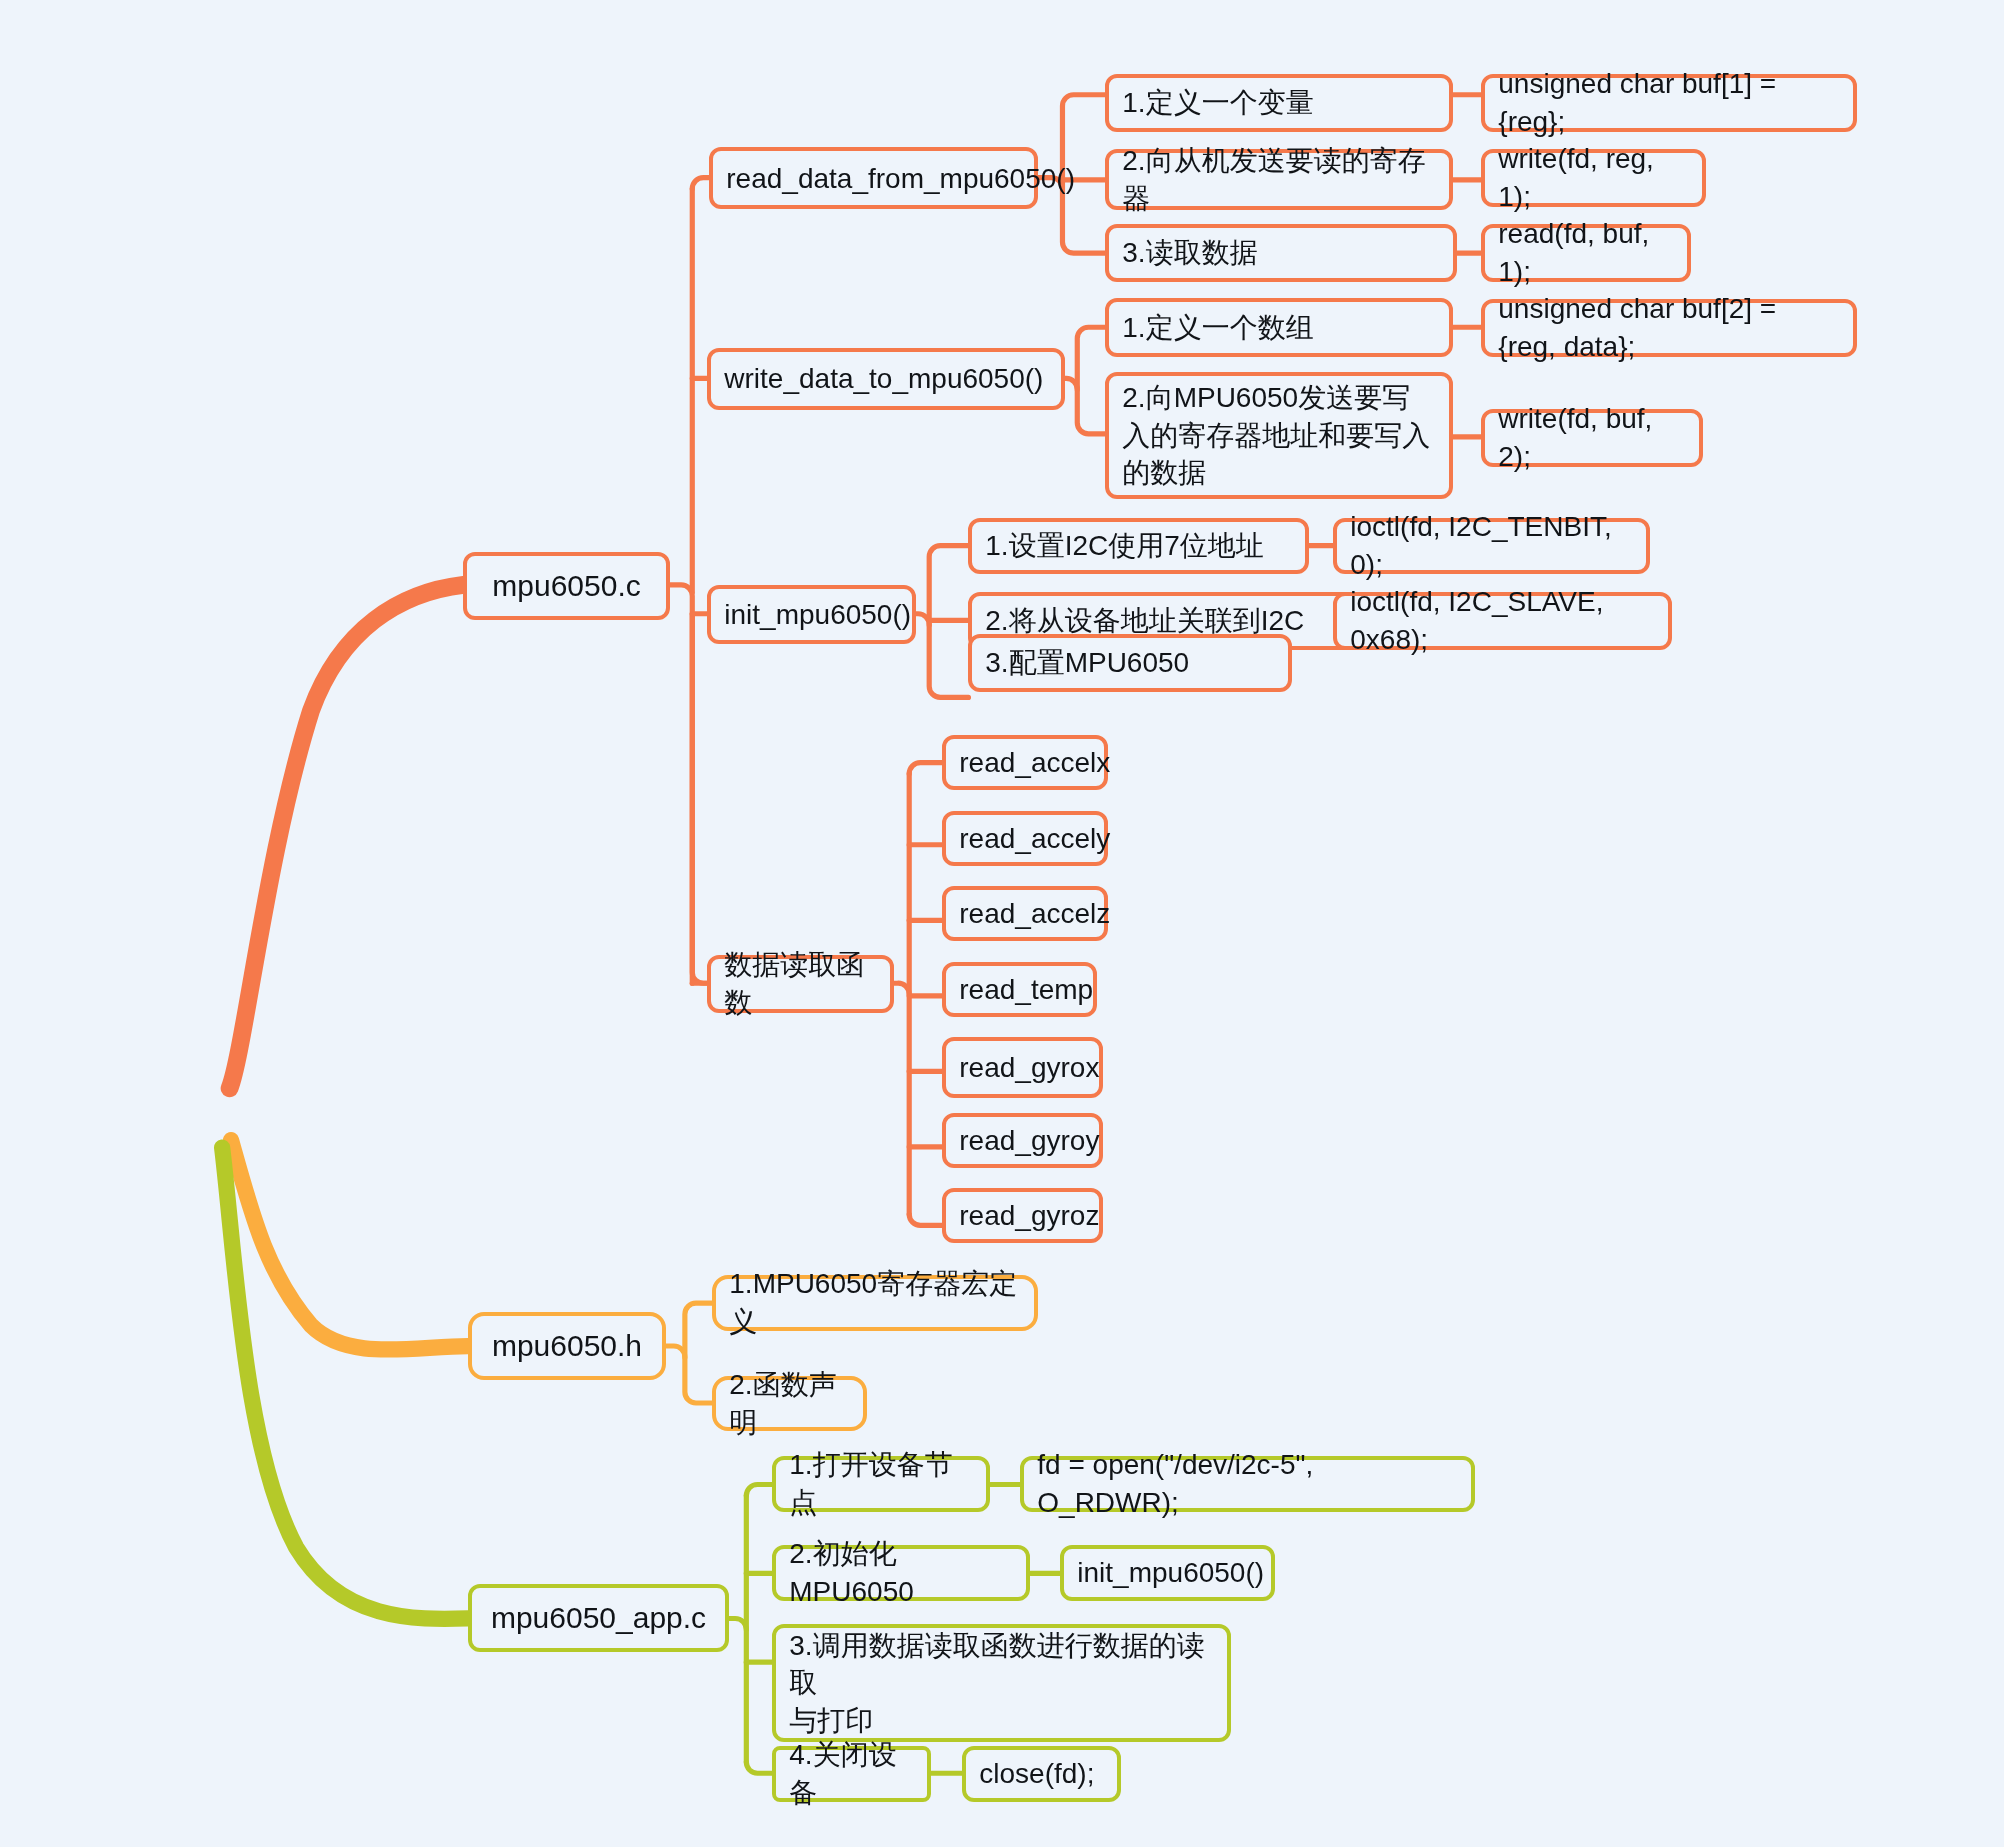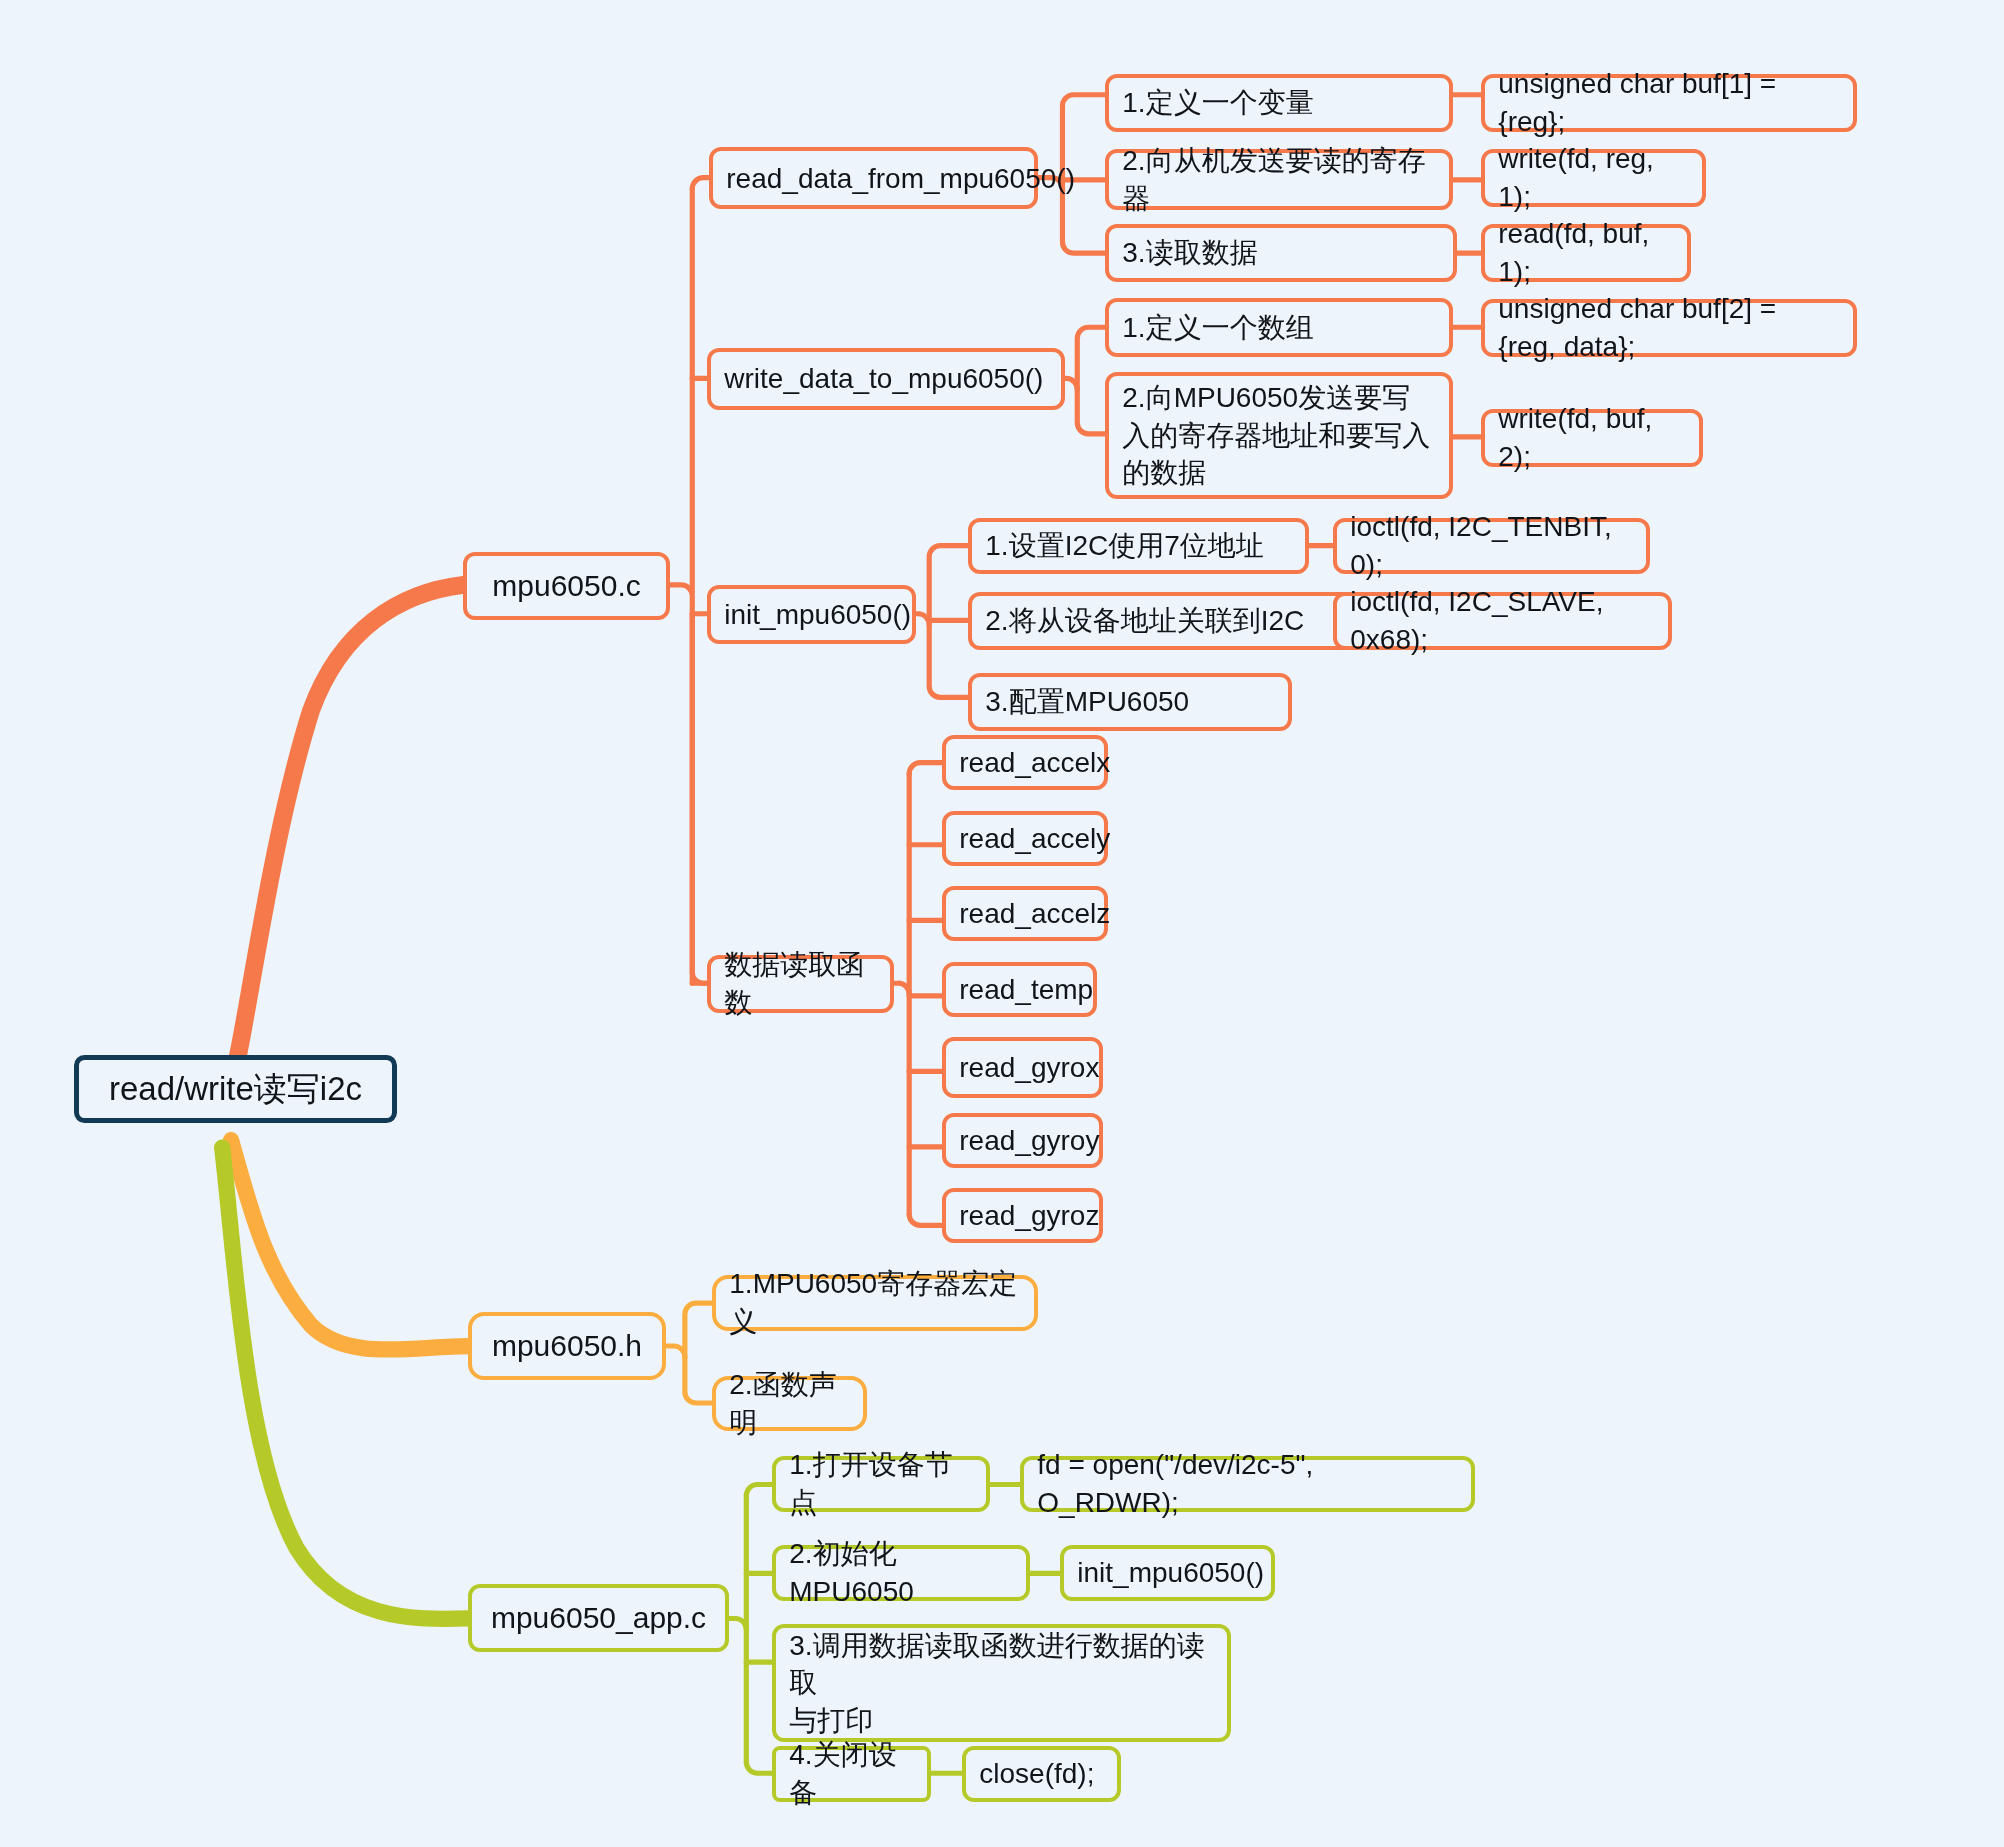--- a/index.html
+++ b/index.html
@@ -121,23 +121,20 @@
       <path d="M 1008,2125 H 1043" stroke="#b5c929" stroke-width="7"></path>
       <path d="M 1008,2245 H 1043" stroke="#b5c929" stroke-width="7"></path>
 
       <path d="M 1338,2005 H 1378" stroke="#b5c929" stroke-width="7"></path>
       <path d="M 1392,2125 H 1432" stroke="#b5c929" stroke-width="7"></path>
       <path d="M 1258,2395 H 1300" stroke="#b5c929" stroke-width="7"></path>
 
     </g>
   </svg>
 
-  <div class="node n-root center" style="left:74px; top:1055px; width:323px; height:68px;">
-    <span>read/write读写i2c</span>
-  </div>
 
   <div class="node c-orange lvl2 center" style="left:463px; top:552px; width:207px; height:68px;">
     <span>mpu6050.c</span>
   </div>
 
   <div class="node c-orange lvl3" style="left:709px; top:147px; width:329px; height:62px;align-items:flex-end;">
     <span>read_data_from_mpu6050()</span>
   </div>
   <div class="node c-orange lvl3" style="left:707px; top:348px; width:358px; height:62px;">
     <span>write_data_to_mpu6050()</span>
@@ -183,21 +180,21 @@
   <div class="node c-orange lvl4" style="left:1481px; top:409px; width:222px; height:58px;">
     <span>write(fd, buf, 2);</span>
   </div>
 
   <div class="node c-orange lvl4" style="left:968px; top:518px; width:341px; height:56px;">
     <span>1.设置I2C使用7位地址</span>
   </div>
   <div class="node c-orange lvl4" style="left:968px; top:592px; width:393px; height:58px;">
     <span>2.将从设备地址关联到I2C</span>
   </div>
-  <div class="node c-orange lvl4" style="left:968px; top:673px; width:324px; height:58px;">
+  <div class="node c-orange lvl4" style="left:968px; top:634px; width:324px; height:58px;">
     <span>3.配置MPU6050</span>
   </div>
   <div class="node c-orange lvl4" style="left:1333px; top:518px; width:317px; height:56px;">
     <span>ioctl(fd, I2C_TENBIT, 0);</span>
   </div>
   <div class="node c-orange lvl4" style="left:1333px; top:592px; width:339px; height:58px;">
     <span>ioctl(fd, I2C_SLAVE, 0x68);</span>
   </div>
 
   <div class="node c-orange lvl4" style="left:942px; top:735px; width:166px; height:55px;">

